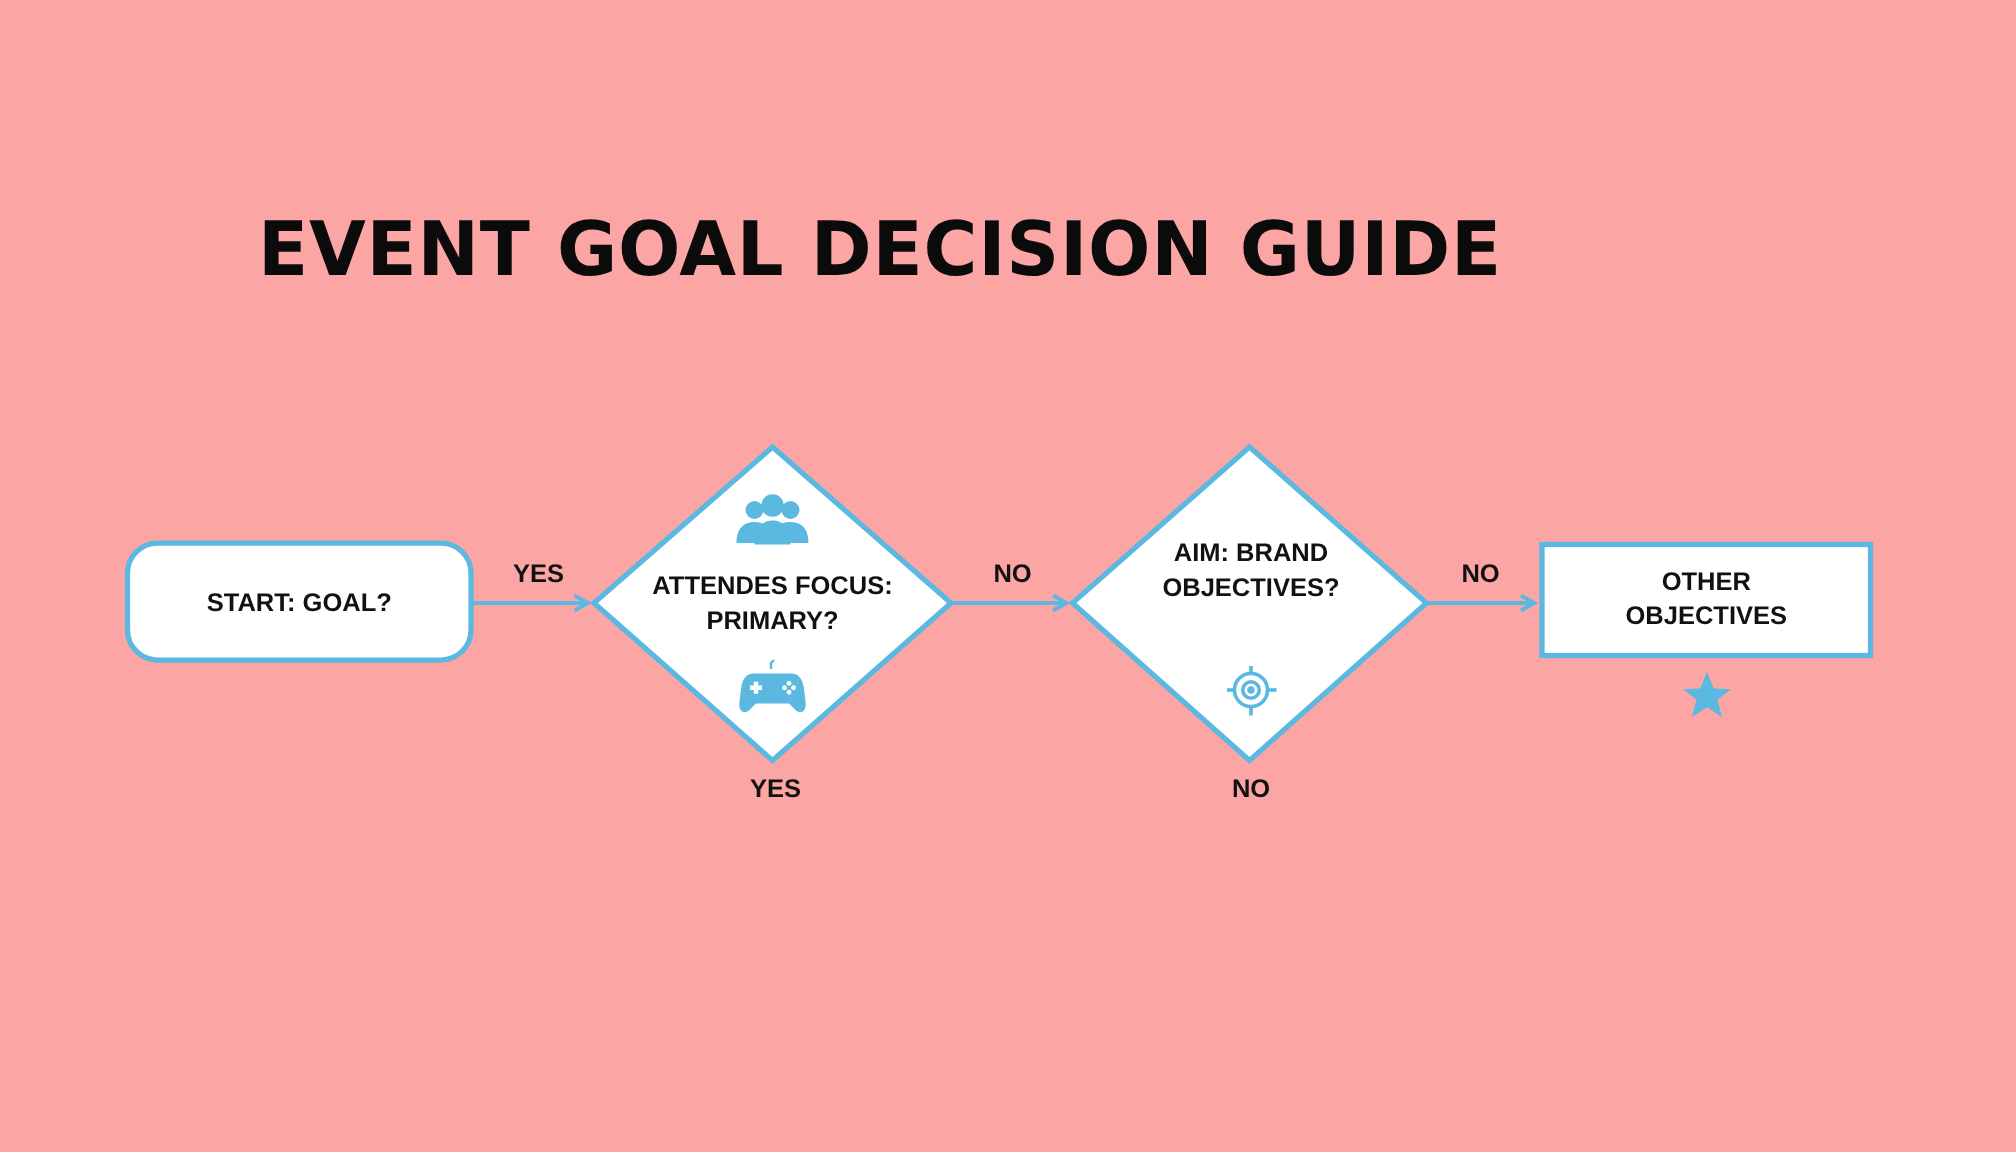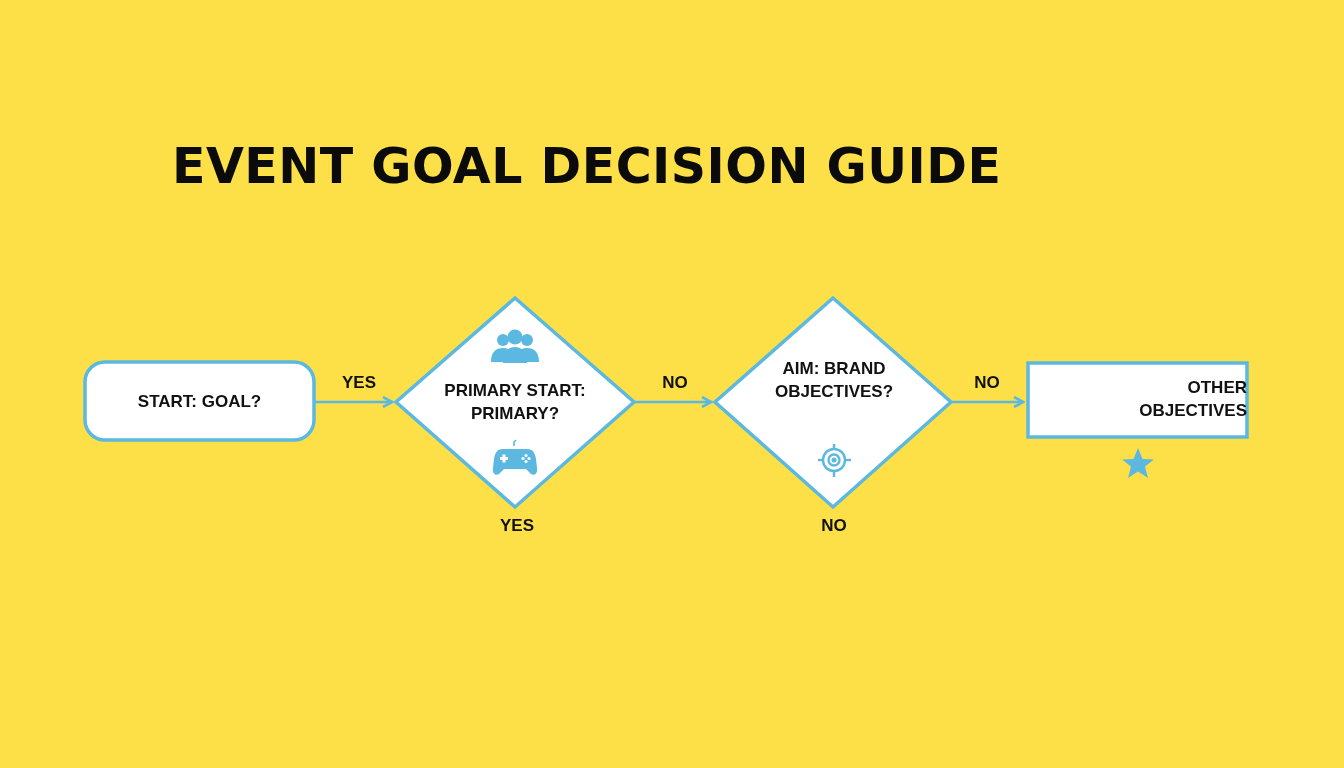--- a/index.html
+++ b/index.html
@@ -8,21 +8,21 @@
       width: 1344px;
       height: 768px;
       background: #ffffff;
       overflow: hidden;
       font-family: "Liberation Sans", "DejaVu Sans", sans-serif;
     }
     .canvas {
       position: relative;
       width: 1344px;
       height: 768px;
-      background: #fde047;
+      background: #fca5a5;
     }
     .title {
       position: absolute;
       left: 172px;
       top: 138px;
       font-size: 50px;
       font-weight: 700;
       color: #0b0b0b;
       letter-spacing: 0.5px;
       white-space: nowrap;
@@ -120,30 +120,30 @@
     <g>
       <polygon points="1138,448 1142.5,459 1154,459.5 1145,466.5 1148,478 1138,471.5 1128,478 1131,466.5 1122,459.5 1133.5,459" fill="#5bb8e0"></polygon>
     </g>
   </svg>
 
   <div class="node-text" style="left:85px; top:362px; width:229px; height:78px;">
     <span>START: GOAL?</span>
   </div>
 
   <div class="node-text" style="left:415px; top:378px; width:200px; height:48px;">
-    <span>PRIMARY START:</span>
+    <span>ATTENDES FOCUS:</span>
     <span>PRIMARY?</span>
   </div>
 
   <div class="node-text" style="left:744px; top:356px; width:180px; height:48px;">
     <span>AIM: BRAND</span>
     <span>OBJECTIVES?</span>
   </div>
 
-  <div class="node-text" style="left:1028px; top:375px; width:219px; height:48px;align-items:flex-end;">
+  <div class="node-text" style="left:1028px; top:375px; width:219px; height:48px;">
     <span>OTHER</span>
     <span>OBJECTIVES</span>
   </div>
 
   <div class="label" style="left:332px; top:372px; width:54px;">YES</div>
   <div class="label" style="left:650px; top:372px; width:50px;">NO</div>
   <div class="label" style="left:962px; top:372px; width:50px;">NO</div>
 
   <div class="label" style="left:490px; top:515px; width:54px;">YES</div>
   <div class="label" style="left:809px; top:515px; width:50px;">NO</div>

